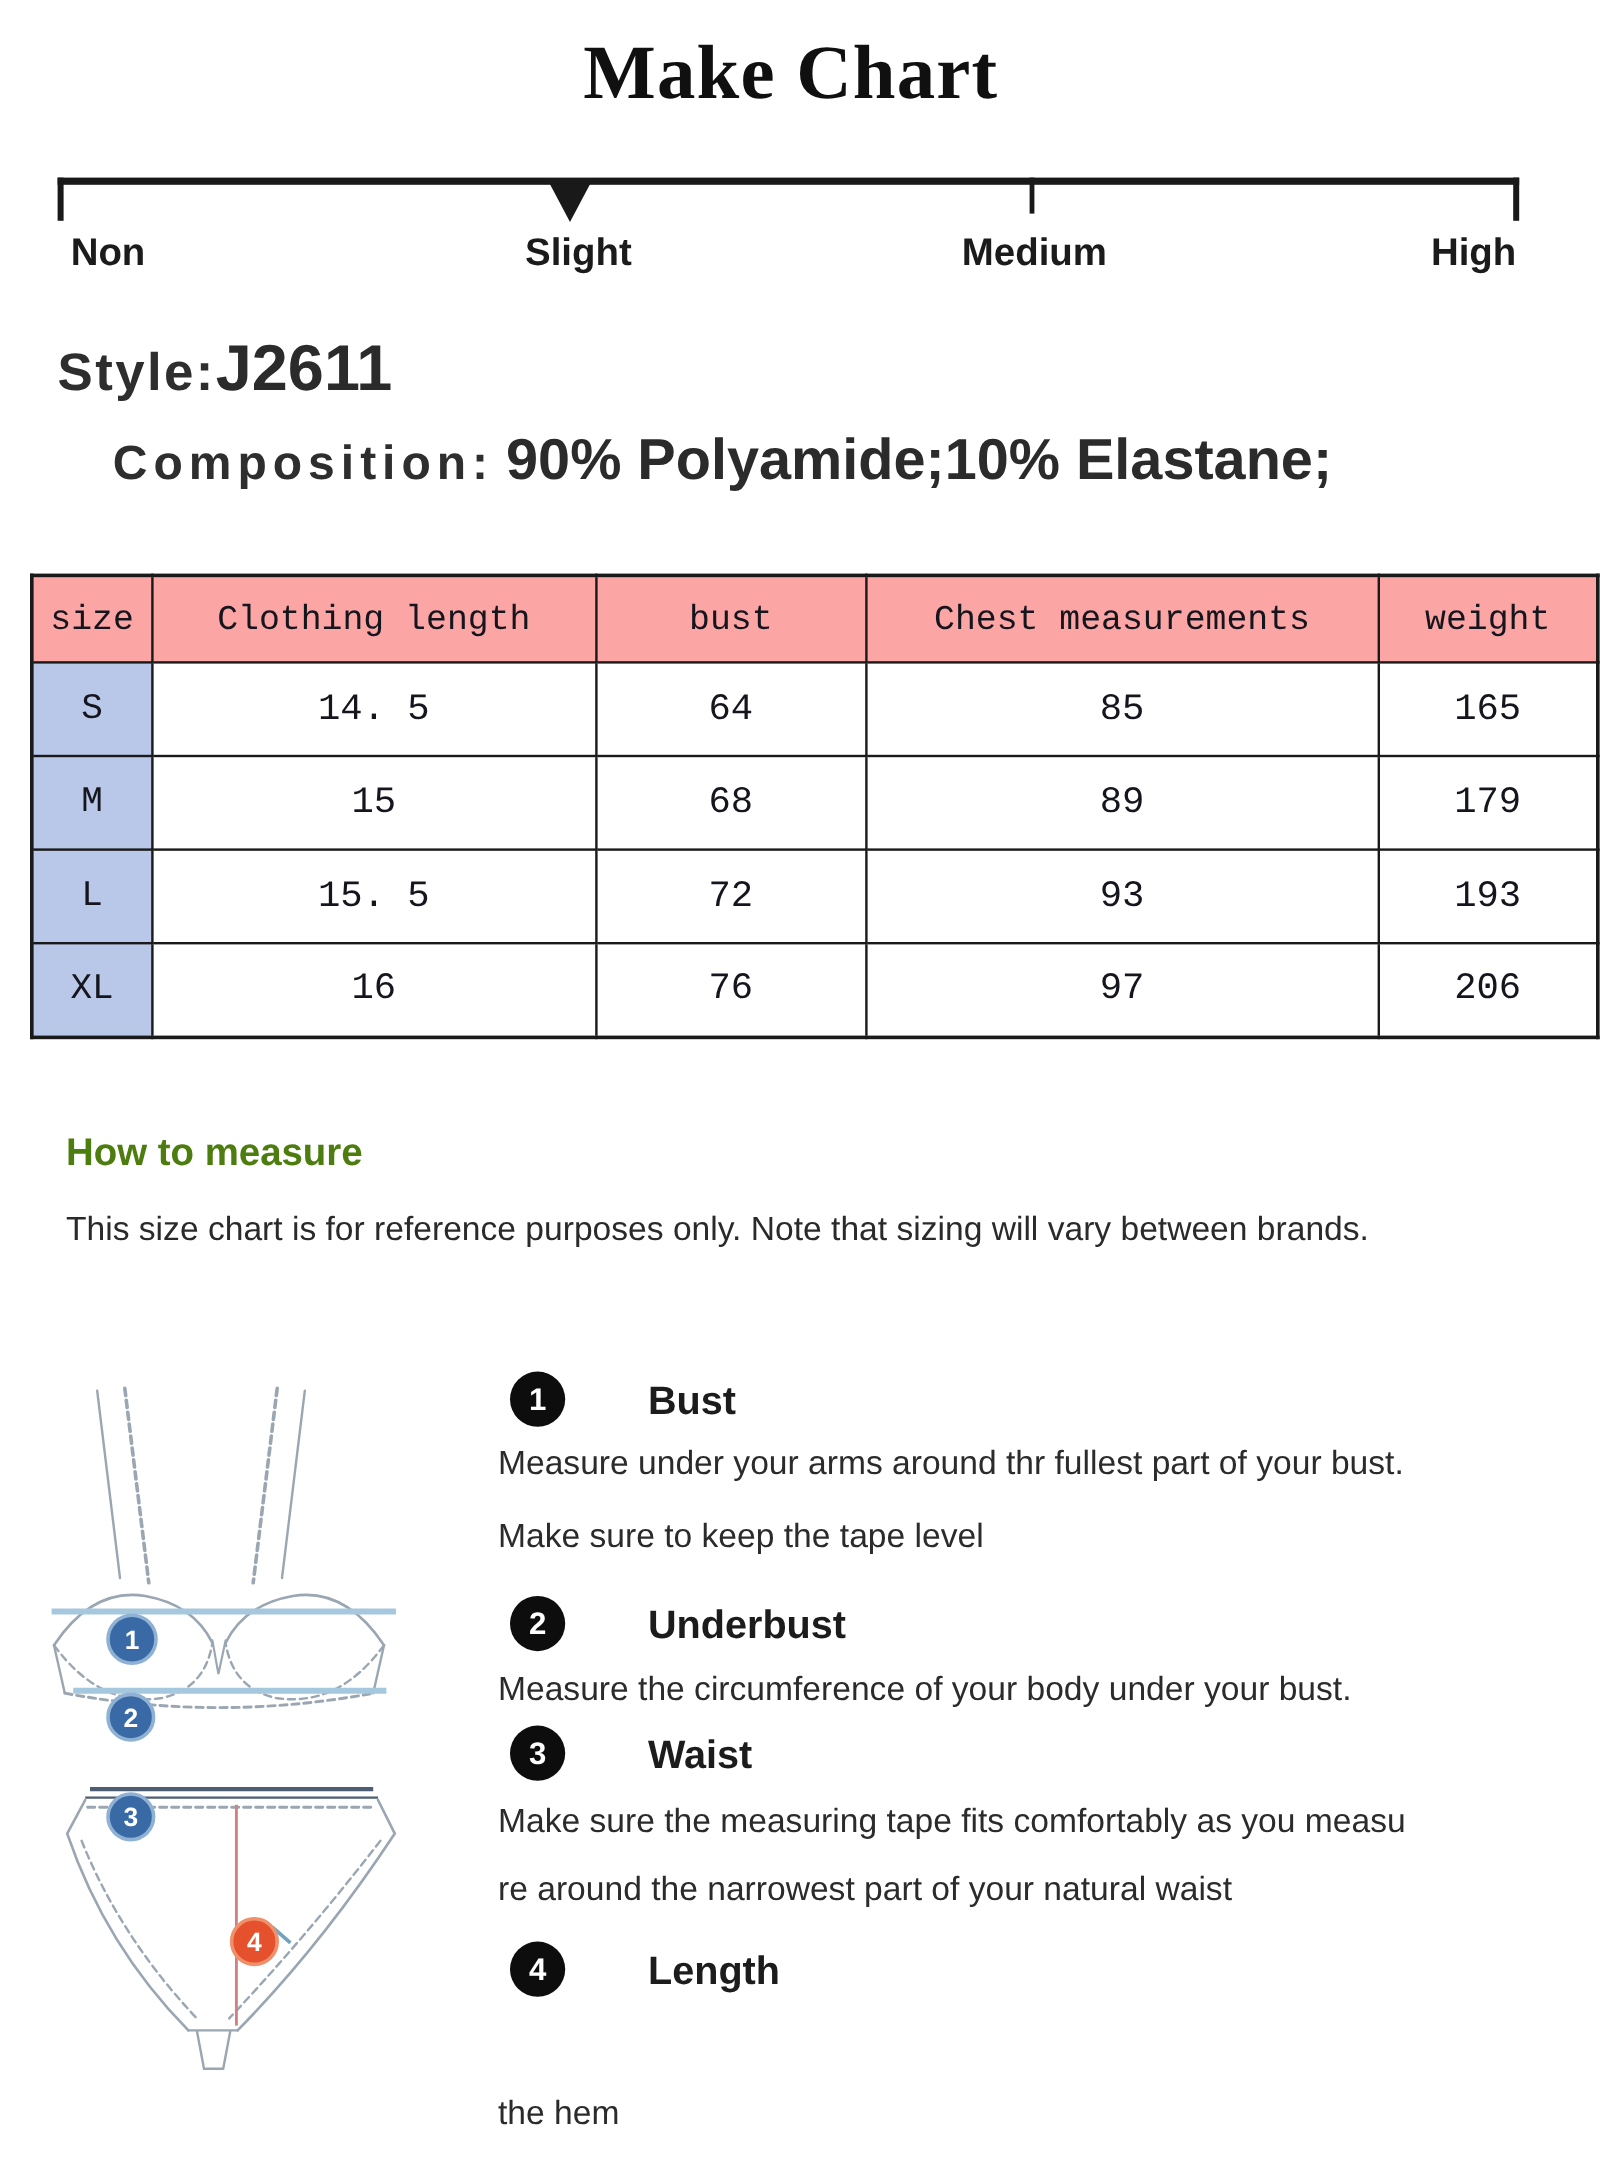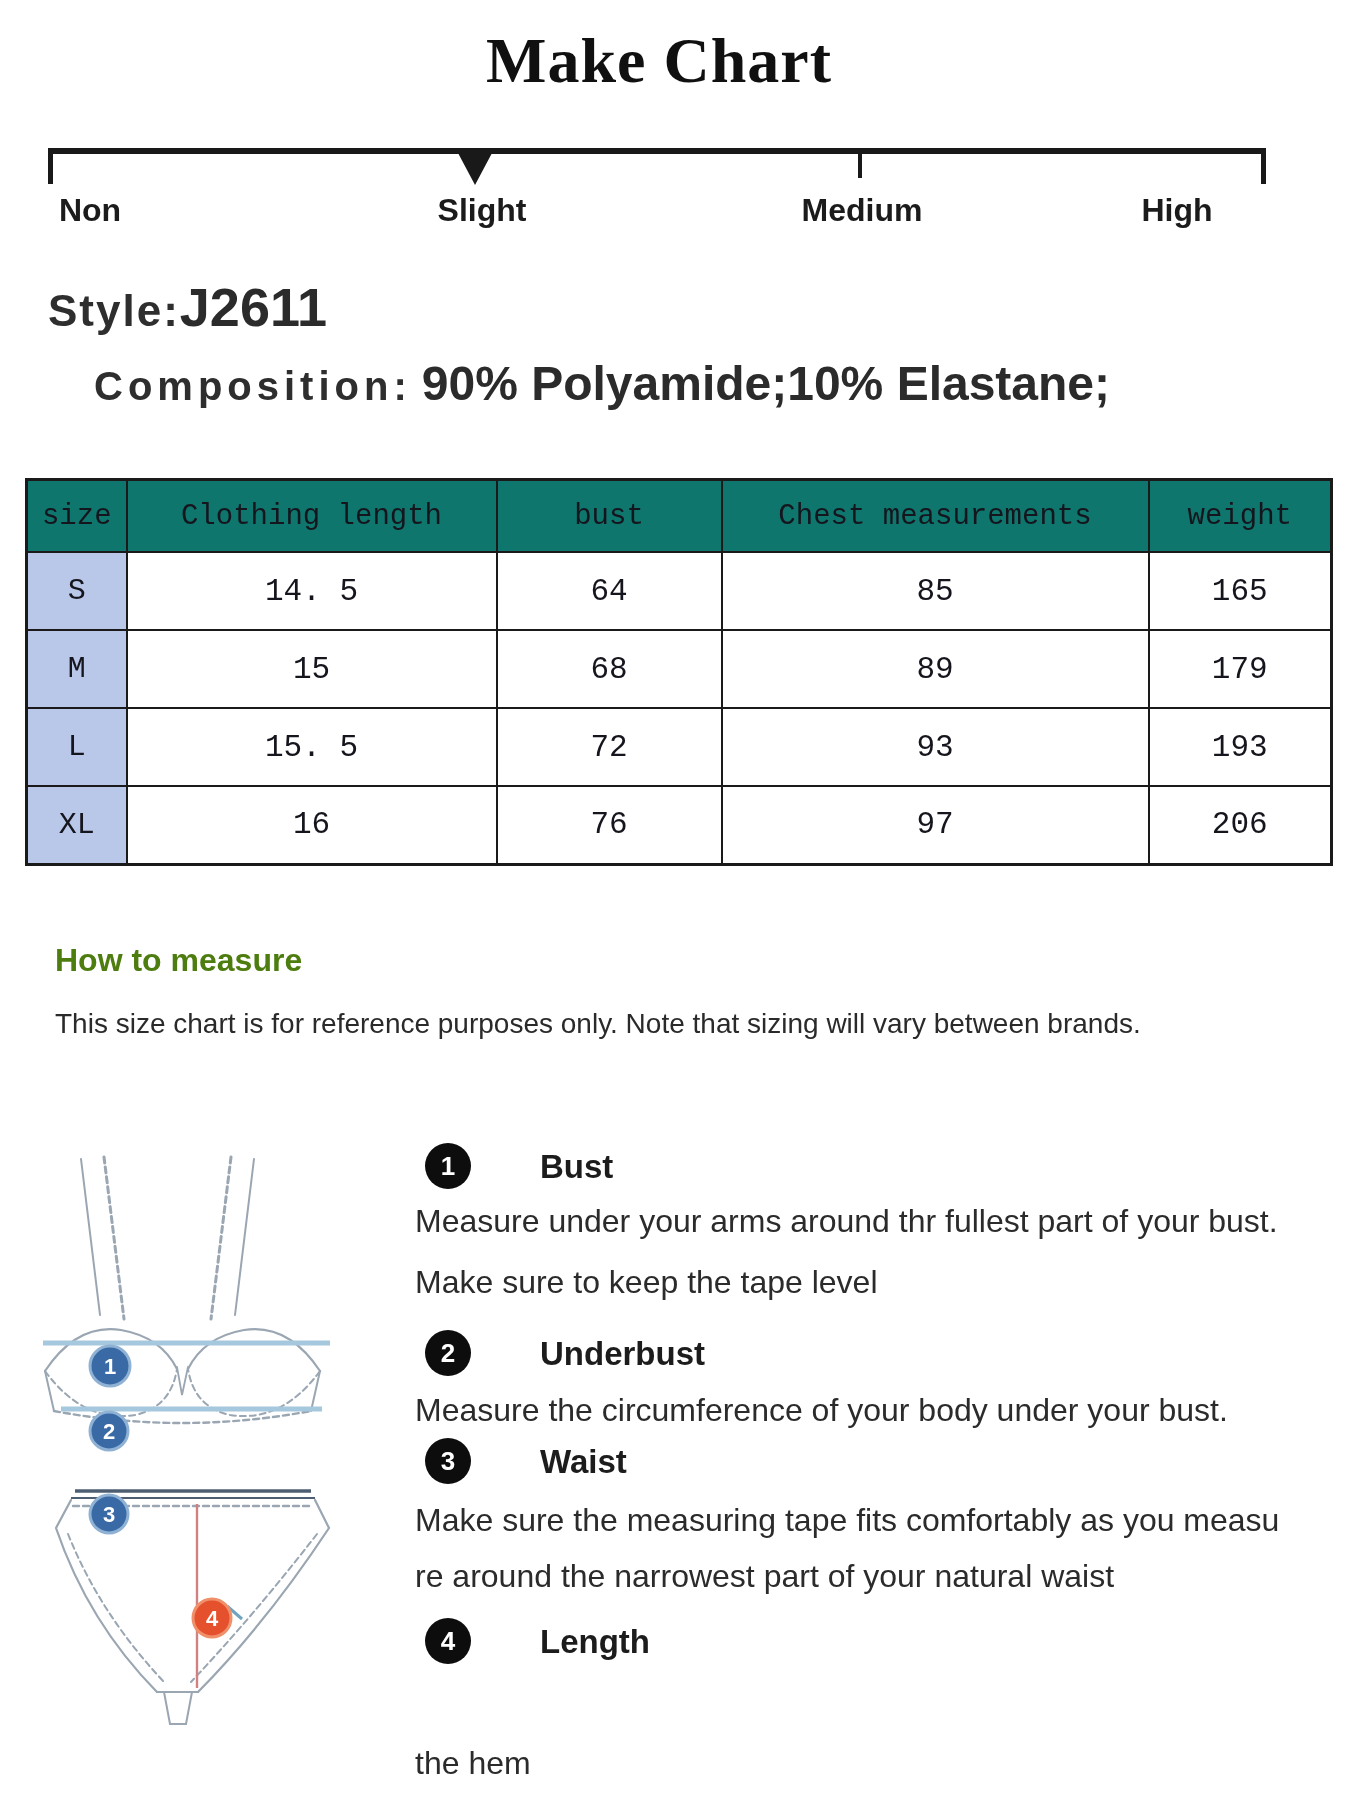--- a/index.html
+++ b/index.html
@@ -30,36 +30,36 @@
   .info-label{font-size:44px;font-weight:600;color:#2e2e2e;letter-spacing:2px;}
   .info-value{font-size:54px;font-weight:700;color:#2b2b2b;letter-spacing:0px;}
   .comp-line .info-label{font-size:40px;letter-spacing:5px;}
   .comp-line .info-value{font-size:48px;margin-left:10px;}
 
   
   .size-table{position:absolute;left:25px;top:478px;border-collapse:collapse;table-layout:fixed;
               font-family:"Liberation Mono","DejaVu Sans Mono",monospace;color:#15151d;}
   .size-table th,.size-table td{border:2px solid #1a1a1a;text-align:center;vertical-align:middle;
               font-weight:400;padding:0;}
-  .size-table thead th{background:#0f766e;height:70px;font-size:29px;}
+  .size-table thead th{background:#fca5a5;height:70px;font-size:29px;}
   .size-table tbody th{background:#b9c7e8;font-size:30px;}
   .size-table tbody tr{height:78px;}
   .size-table tbody td{background:#ffffff;font-size:31px;}
   .size-table{border:3px solid #1a1a1a;}
 
   
   .htm-heading{position:absolute;left:55px;top:942px;margin:0;font-size:32px;font-weight:700;color:#4d7c0f;}
   .htm-note{position:absolute;left:55px;top:1008px;font-size:28px;color:#2a2a2a;white-space:nowrap;}
 
   
   .item-circle{position:absolute;left:425px;width:46px;height:46px;border-radius:50%;
                background:#0d0d0d;color:#fff;display:flex;align-items:center;justify-content:center;
                font-size:26px;font-weight:700;}
   .item-title{position:absolute;left:540px;font-size:33px;font-weight:600;color:#1c1c1c;white-space:nowrap;}
-  .item-desc{position:absolute;left:415px;font-size:32px;color:#2b2b2b;white-space:nowrap;}
+  .item-desc{position:absolute;left:415px;font-size:28px;color:#2b2b2b;white-space:nowrap;}
 
   
   .figure-svg{position:absolute;left:25px;top:1145px;}
   .sketch{stroke:#9aa6b2;fill:none;stroke-linecap:round;}
   .lace{stroke-dasharray:6 4;}
   .marker-num{fill:#ffffff;font-family:"Liberation Sans","DejaVu Sans",sans-serif;
               font-size:22px;font-weight:700;text-anchor:middle;}
 </style>
 </head>
 <body>
@@ -70,21 +70,21 @@
 
   <div>
     <div class="scale-line"></div>
     <div class="tick tick-left"></div>
     <div class="tick tick-medium"></div>
     <div class="tick tick-right"></div>
     <div class="tri"></div>
     <div class="slabel" style="left:90px">Non</div>
     <div class="slabel" style="left:482px">Slight</div>
     <div class="slabel" style="left:862px">Medium</div>
-    <div class="slabel" style="left:1177px">High</div>
+    <div class="slabel" style="left:1228px">High</div>
   </div>
 
   <div class="info-line style-line">
     <span class="info-label">Style:</span>
       <span class="info-value">J2611</span>
   </div>
   <div class="info-line comp-line">
     <span class="info-label">Composition:</span>
       <span class="info-value">90% Polyamide;10% Elastane;</span>
   </div>

